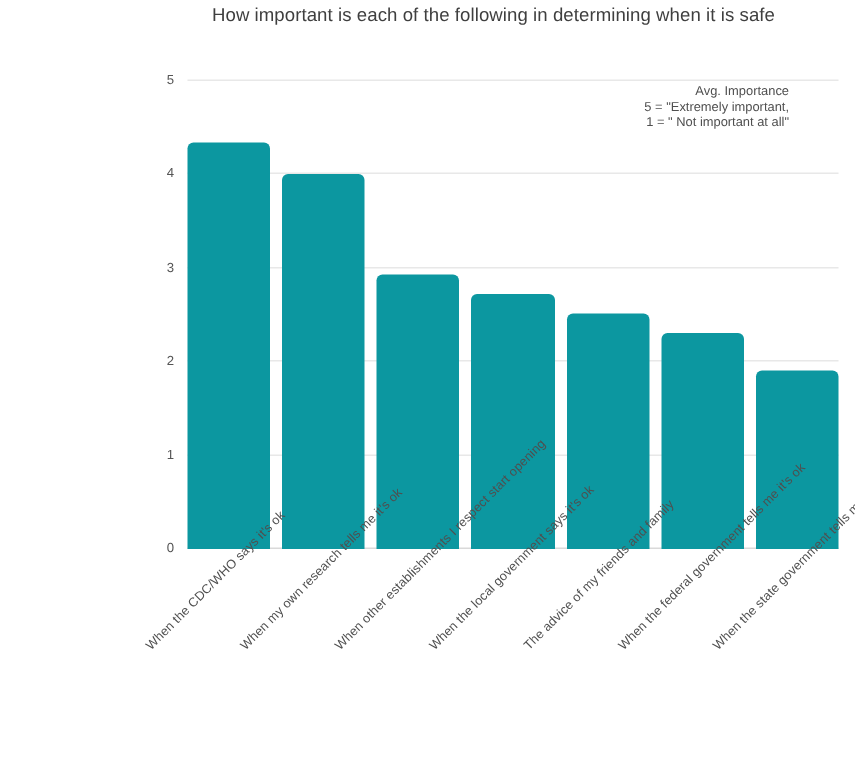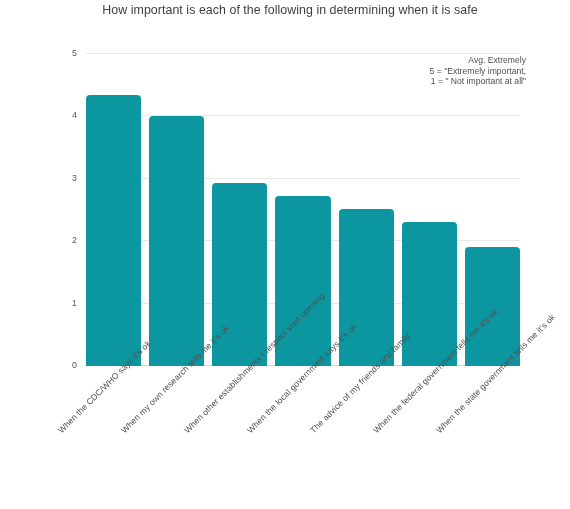--- a/index.html
+++ b/index.html
@@ -13,20 +13,21 @@
     position: relative;
     overflow: hidden;
     font-family: "Liberation Sans", sans-serif;
     color: #4a4a4a;
     -webkit-font-smoothing: antialiased;
   }
 
   #chart-root {
     position: absolute;
     inset: 0;
+    margin-left: 39px;
   }
 
   
   .chart-title {
     position: absolute;
     left: 62px;
     top: 2px;
     width: 456px;
     text-align: center;
     font-size: 12.4px;
@@ -112,21 +113,21 @@
 </head>
 <body>
 
 <div id="chart-root">
 
   <div class="chart-title">
     <span class="tline">How important is each of the following in determining when it is safe</span>
   </div>
 
   <div class="annotation">
-    <span class="aline">Avg. Extremely</span>
+    <span class="aline">Avg. Importance</span>
     <span class="aline">5 = "Extremely important,</span>
     <span class="aline">1 = " Not important at all"</span>
   </div>
 
   <div class="plot">
     <div id="gridlines">
         <div class="gridline" style="bottom: 312px;">
           <span class="ytick">5</span>
         </div>
         <div class="gridline" style="bottom: 249.6px;">

